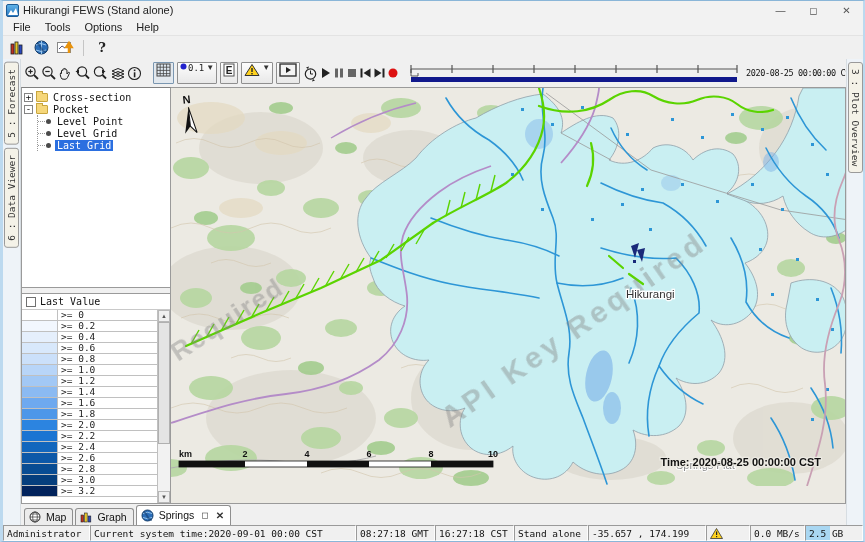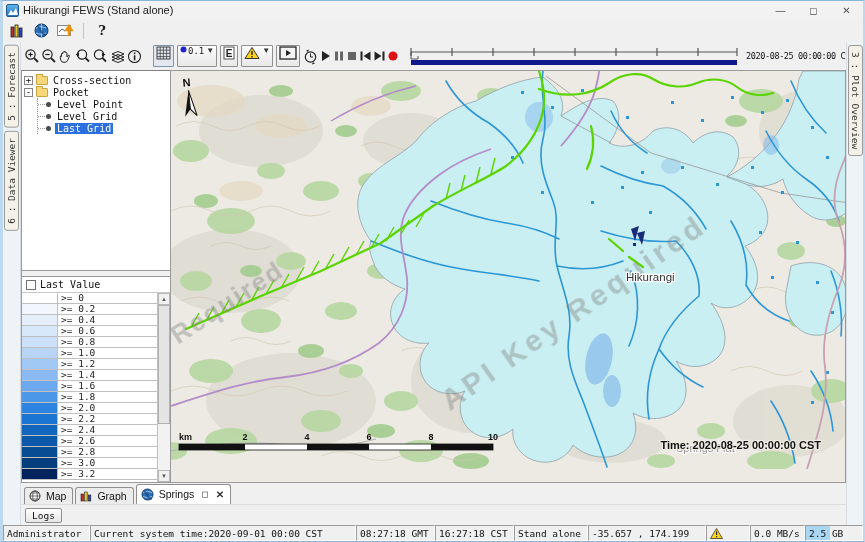--- a/index.html
+++ b/index.html
@@ -111,20 +111,26 @@
         </svg>
     </span>
     <span class="titletext">Hikurangi FEWS  (Stand alone)</span>
     <span class="wincontrols">
       <span class="winbtn">—</span>
       <span class="winbtn">◻</span>
       <span class="winbtn">✕</span>
     </span>
   </div>
 
+  <div class="menubar">
+    <span class="menuitem">File</span>
+    <span class="menuitem">Tools</span>
+    <span class="menuitem">Options</span>
+    <span class="menuitem">Help</span>
+  </div>
 
   <div class="toolbar1">
     <span class="tbicon">
       <svg width="16" height="15">
           <rect x="2" y="4" width="3" height="10" fill="#c03020" stroke="#222" stroke-width="0.8"></rect>
           <rect x="6" y="2" width="3" height="12" fill="#e8c82a" stroke="#222" stroke-width="0.8"></rect>
           <rect x="10" y="5" width="3" height="9" fill="#2a48c0" stroke="#222" stroke-width="0.8"></rect>
         </svg>
     </span>
     <span class="tbicon">
@@ -665,23 +671,20 @@
               <circle cx="6.5" cy="6.5" r="5.5" fill="#2a6db8" stroke="#123a66"></circle>
               <path d="M2 4.5 Q6.5 2 11 4.5 M2 8.5 Q6.5 11 11 8.5" stroke="#9cc8ee" stroke-width="0.9" fill="none"></path>
               <path d="M2.5 2.5 q3 2 4 5 q1 3 4.5 3.5" stroke="#163f70" stroke-width="1.8" fill="none" opacity="0.6"></path>
             </svg>
           <span>Springs</span>
           <span class="tabglyph">◻</span>
           <span class="tabglyph close">✕</span>
         </span>
       </div>
 
-      <div class="logsrow">
-        <span class="logsbtn">Logs</span>
-      </div>
     </div>
 
     <div class="tabstrip right">
       <span class="vtab down">3 : Plot Overview</span>
     </div>
   </div>
 
   <div class="statusbar">
     <span class="scell" style="width:87px;">Administrator</span>
     <span class="scell grow">Current system time:2020-09-01 00:00 CST</span>

